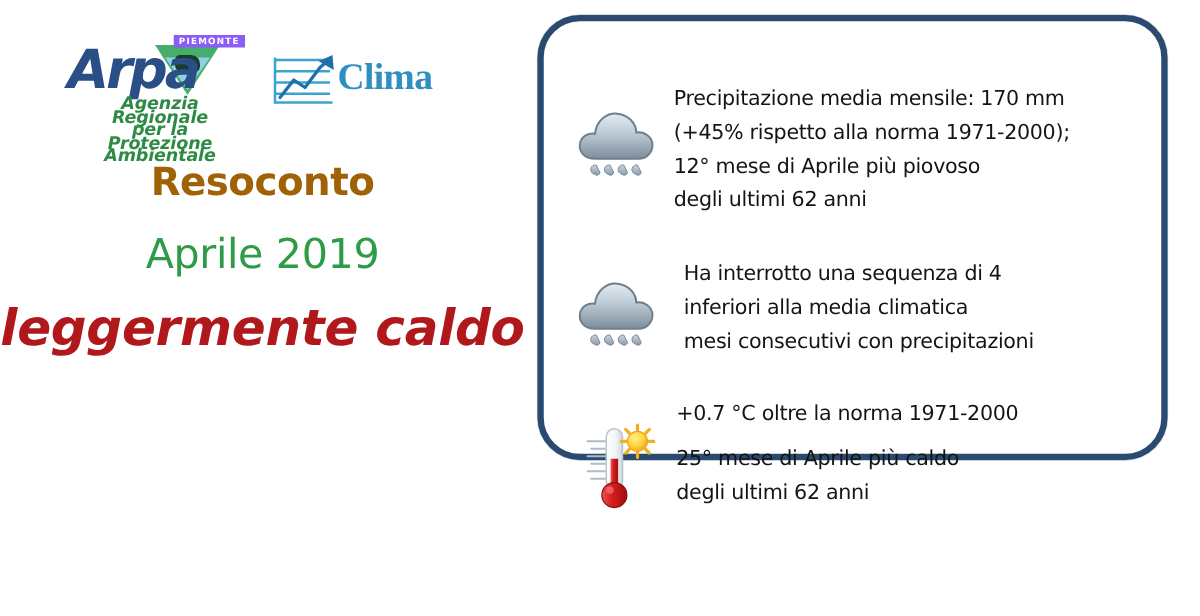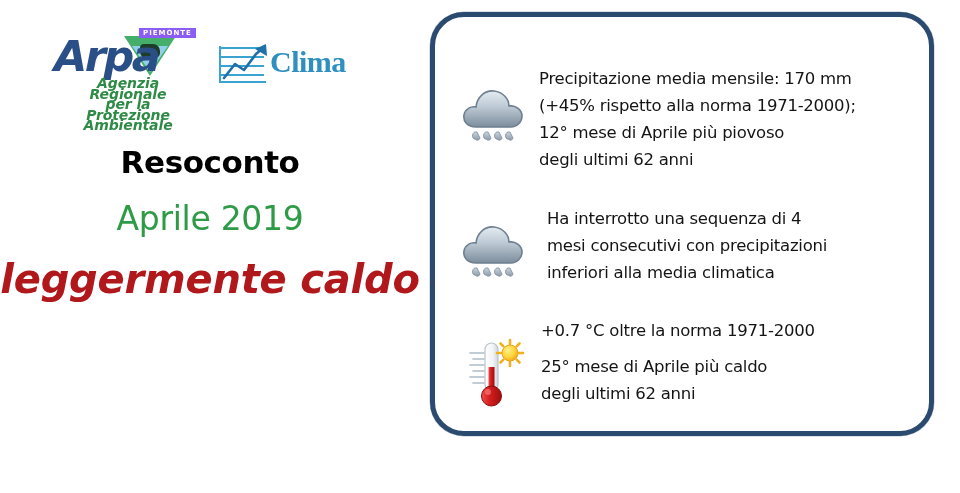--- a/index.html
+++ b/index.html
@@ -121,24 +121,23 @@
     left: 0; top: 120px;
     width: 420px;
     text-align: center;
   }
   .hl { display: block; white-space: nowrap; }
 
   #hl-resoconto {
     font-family: "DejaVu Sans", sans-serif;
     font-size: 31px;
     font-weight: bold;
-    color: #000000;
+    color: #a16207;
     line-height: 52px;
     letter-spacing: -0.4px;
-    margin-top: 16px;
   }
   #hl-aprile {
     font-family: "DejaVu Sans", sans-serif;
     font-size: 33px;
     font-weight: normal;
     color: #2E9B46;
     line-height: 62px;
     letter-spacing: -0.3px;
   }
   #hl-piovoso-line {
@@ -158,21 +157,21 @@
     font-style: italic;
     color: #B0181B;
     line-height: 58px;
     letter-spacing: -0.2px;
   }
 
   
   #info-box {
     position: absolute;
     left: 430px; top: 12px;
-    width: 504px; height: 424px;
+    width: 504px; height: 356px;
     border: 5px solid #2B4A6F;
     border-radius: 34px;
     box-sizing: border-box;
     background: #ffffff;
     box-shadow: 0 0 0 0.5px rgba(43,74,111,0.35);
   }
 
   .info-row {
     position: absolute;
     display: flex;
@@ -299,22 +298,22 @@
         <g fill="url(#dg1)" stroke="#7C8B99" stroke-width="0.8">
           <path d="M17 49 l3 6 a2.6 2.6 0 0 1 -4.4 1.4 a2.6 2.6 0 0 1 1.4 -7.4 z"></path>
           <path d="M28 49 l3 6 a2.6 2.6 0 0 1 -4.4 1.4 a2.6 2.6 0 0 1 1.4 -7.4 z"></path>
           <path d="M39 49 l3 6 a2.6 2.6 0 0 1 -4.4 1.4 a2.6 2.6 0 0 1 1.4 -7.4 z"></path>
           <path d="M50 49 l3 6 a2.6 2.6 0 0 1 -4.4 1.4 a2.6 2.6 0 0 1 1.4 -7.4 z"></path>
         </g>
       </svg>
     </div>
     <div class="row-text">
       <span class="line">Ha interrotto una sequenza di 4</span>
+      <span class="line">inferiori alla media climatica</span>
       <span class="line">mesi consecutivi con precipitazioni</span>
-      <span class="line">inferiori alla media climatica</span>
     </div>
   </div>
 
   <div class="info-row" id="row-temp">
     <div class="row-icon">
       <svg width="72" height="80" viewBox="0 0 72 80">
         <defs>
           <linearGradient id="merc" x1="0" y1="0" x2="1" y2="0">
             <stop offset="0%" stop-color="#F05050"></stop>
             <stop offset="40%" stop-color="#D61E1E"></stop>

